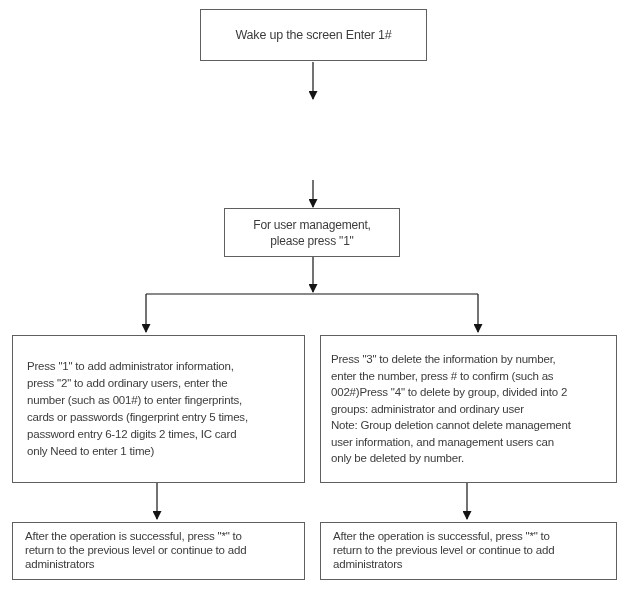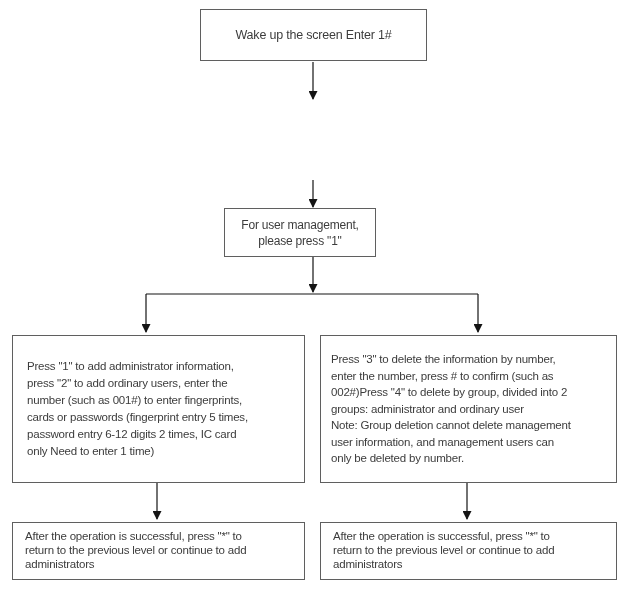--- a/index.html
+++ b/index.html
@@ -35,21 +35,21 @@
     background: var(--background);
     display: flex;
     align-items: center;
     white-space: pre-line;
     letter-spacing: -0.2px;
     color: var(--text);
   }
   .node.center { justify-content: center; text-align: center; }
   .n-wake       { left: 200px; top: 9px;   width: 227px; height: 52px; font-size: 12.5px; }
   .n-password   { left: 142px; top: 100px; width: 344px; height: 80px; font-size: 11.5px; line-height: 22px;   padding: 0 12px; }
-  .n-usermgmt   { left: 224px; top: 208px; width: 152px; height: 49px; font-size: 12px;   line-height: 16px; }
+  .n-usermgmt   { left: 224px; top: 208px; width: 176px; height: 49px; font-size: 12px;   line-height: 16px; }
   .n-add        { left: 12px;  top: 335px; width: 293px; height: 148px; font-size: 11.5px; line-height: 17px;  padding: 0 14px; }
   .n-delete     { left: 320px; top: 335px; width: 297px; height: 148px; font-size: 11.5px; line-height: 16.5px; padding: 0 10px; }
   .n-success-l  { left: 12px;  top: 522px; width: 293px; height: 58px; font-size: 11.5px; line-height: 14px; padding: 6px 12px; align-items: flex-start; }
   .n-success-r  { left: 320px; top: 522px; width: 297px; height: 58px; font-size: 11.5px; line-height: 14px; padding: 6px 12px; align-items: flex-start; }
 </style>
 </head>
 <body>
 
 <div class="canvas">
 

